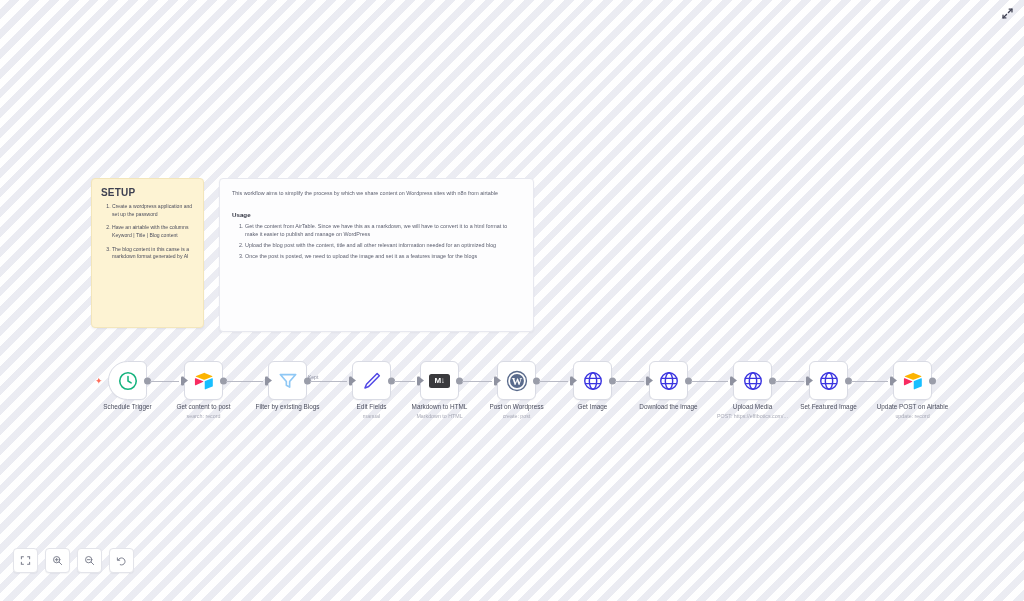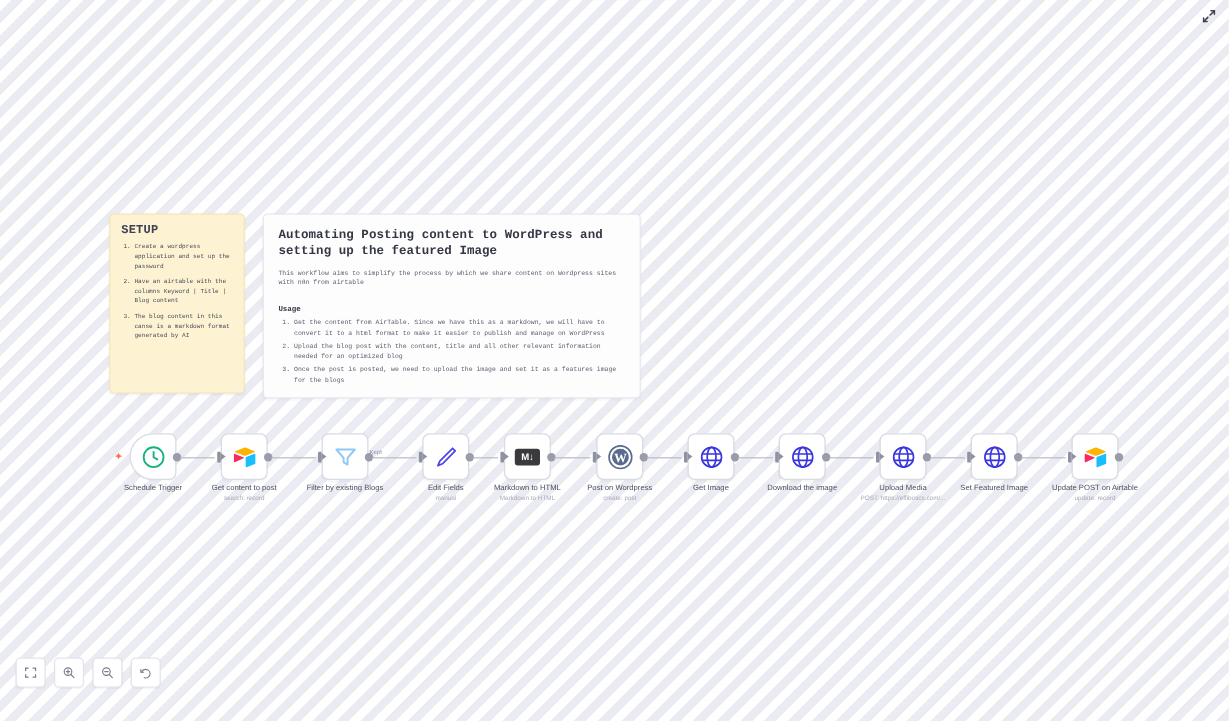--- a/index.html
+++ b/index.html
@@ -27,21 +27,20 @@
     display:flex;align-items:center;justify-content:center;
     cursor:pointer;z-index:20;
   }
   #expand-btn svg{display:block;}
 
   
   .note{
     position:absolute;
     box-sizing:border-box;
     border-radius:4px;
-    font-family:Liberation Mono, monospace;
   }
   #setup-note{
     left:91px;top:178px;width:113px;height:150px;
     background:#fdf3d3;
     border:1px solid #f3e6bb;
     padding:8px 8px 6px 8px;
     box-shadow:0 1px 2px rgba(60,60,80,.07);
   }
   #setup-note .note-title{
     font-size:10px;font-weight:bold;color:#3f4152;
@@ -162,21 +161,20 @@
 <div class="note" id="setup-note">
   <div class="note-title">SETUP</div>
   <ol>
     <li>Create a wordpress application and set up the password</li>
     <li>Have an airtable with the columns Keyword | Title | Blog content</li>
     <li>The blog content in this canse is a markdown format generated by AI</li>
   </ol>
 </div>
 
 <div class="note" id="desc-note">
-  <h1>Automating Posting content to WordPress and setting up the featured Image</h1>
   <p class="lede">This workflow aims to simplify the process by which we share content on Wordpress sites with n8n from airtable</p>
   <h2>Usage</h2>
   <ol>
     <li>Get the content from AirTable. Since we have this as a markdown, we will have to convert it to a html format to make it easier to publish and manage on WordPress</li>
     <li>Upload the blog post with the content, title and all other relevant information needed for an optimized blog</li>
     <li>Once the post is posted, we need to upload the image and set it as a features image for the blogs</li>
   </ol>
 </div>
 
 <div id="flow">

